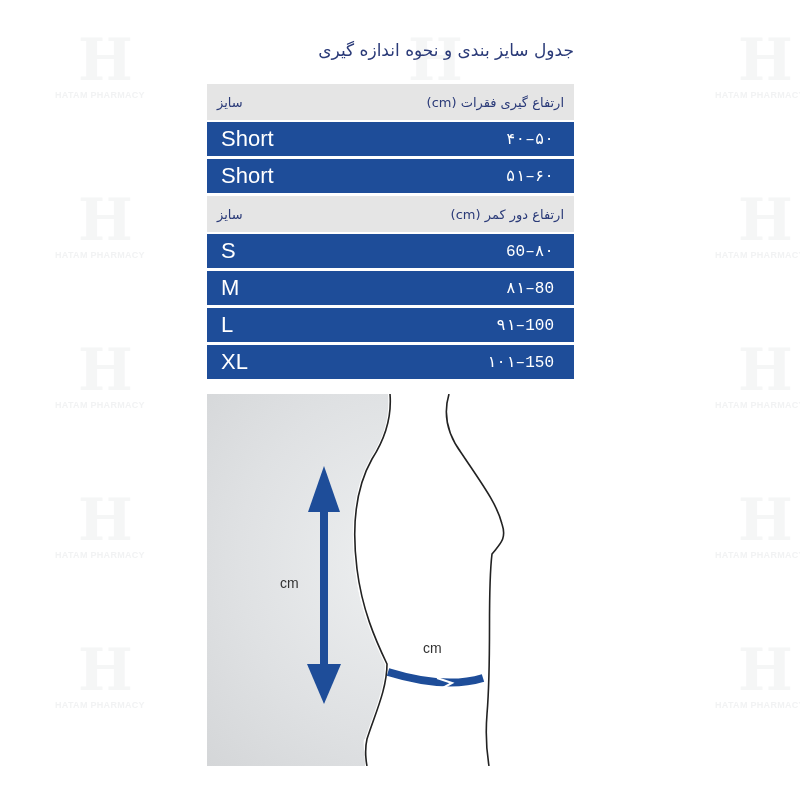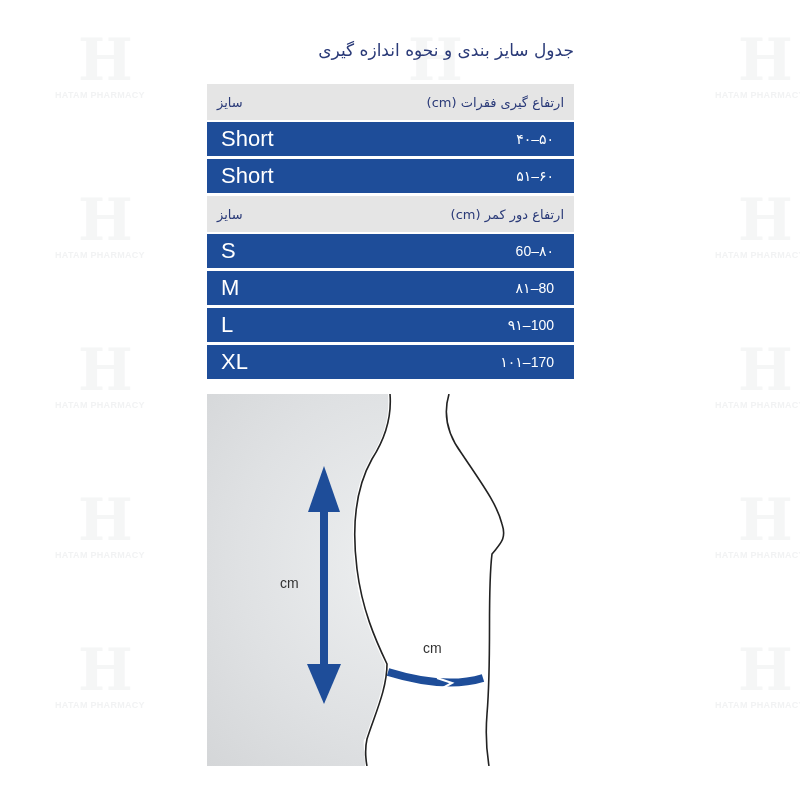--- a/index.html
+++ b/index.html
@@ -10,21 +10,21 @@
   .wm .t { position:absolute; left:0; top:60px; width:120px; text-align:center; font-family:"Liberation Sans", sans-serif; font-size:9px; font-weight:bold; color:#e4e6e8; letter-spacing:0.3px; }
   .title { position:absolute; left:207px; top:30px; width:367px; text-align:right; direction:rtl;
            font-family:"DejaVu Sans", sans-serif; font-size:17px; color:#2a3a78; line-height:40px; }
   .panel { position:absolute; left:207px; top:84px; width:367px; }
   .hdr { height:36px; background:#e5e5e5; display:flex; justify-content:space-between; align-items:center;
          padding:14px 10px; box-sizing:border-box; color:#2a3a78; font-size:13px; }
   .hdr .rtl { direction:rtl; }
   .row { height:34px; margin-top:3px; background:#1e4d99; display:flex; justify-content:space-between; align-items:center;
          padding:0 20px 0 14px; box-sizing:border-box; color:#ffffff; }
   .row .size { font-family:"Liberation Sans", sans-serif; font-size:22px; }
-  .row .range { font-family:Liberation Sans, sans-serif; font-size:14px; direction:ltr; }
+  .row .range { font-family:Liberation Mono, monospace; font-size:16px; direction:ltr; }
   .hdr + .row { margin-top:2px; }
   .row + .hdr { margin-top:3px; }
   .illus { position:absolute; left:207px; top:394px; width:367px; height:372px;
            background:radial-gradient(ellipse at 55% 45%, #eef0f1 0%, #dfe1e3 60%, #d4d6d8 100%);text-align:right; }
   .cm { position:absolute; font-family:"Liberation Sans", sans-serif; font-size:14px; color:#333; }
 </style>
 </head>
 <body>
 
 <div class="wm" style="left:40px;top:30px;">
@@ -98,21 +98,21 @@
   <div class="row">
     <span class="size">M</span>
     <span class="range">۸۱–80</span>
   </div>
   <div class="row">
     <span class="size">L</span>
     <span class="range">۹۱–100</span>
   </div>
   <div class="row">
     <span class="size">XL</span>
-    <span class="range">۱۰۱–170</span>
+    <span class="range">۱۰۱–150</span>
   </div>
 </div>
 
 <div class="illus">
   <svg width="367" height="372" viewBox="0 0 367 372" style="position:absolute;left:0;top:0;">
 
     <path d="M189,0 C190,20 182,40 168,60 C150,90 145,130 148,170 C150,210 165,240 178,270 C182,290 168,320 160,345 C155,360 160,372 160,372 L435,372 L435,0 Z" fill="#ffffff" stroke="none"></path>
     <path d="M183,0 C185,25 178,45 165,65 C148,95 145,135 150,175 C155,215 168,245 180,270 C180,295 168,320 160,345 C157,358 160,372 160,372" fill="none" stroke="#222" stroke-width="1.6"></path>
     <path d="M242,0 C236,20 240,40 255,60 C275,90 290,110 295,130 C300,145 293,150 285,160 C280,200 285,260 280,320 C278,345 280,360 282,372" fill="none" stroke="#222" stroke-width="1.6"></path>
     <rect x="189" y="0" width="60" height="372" fill="#ffffff"></rect>

